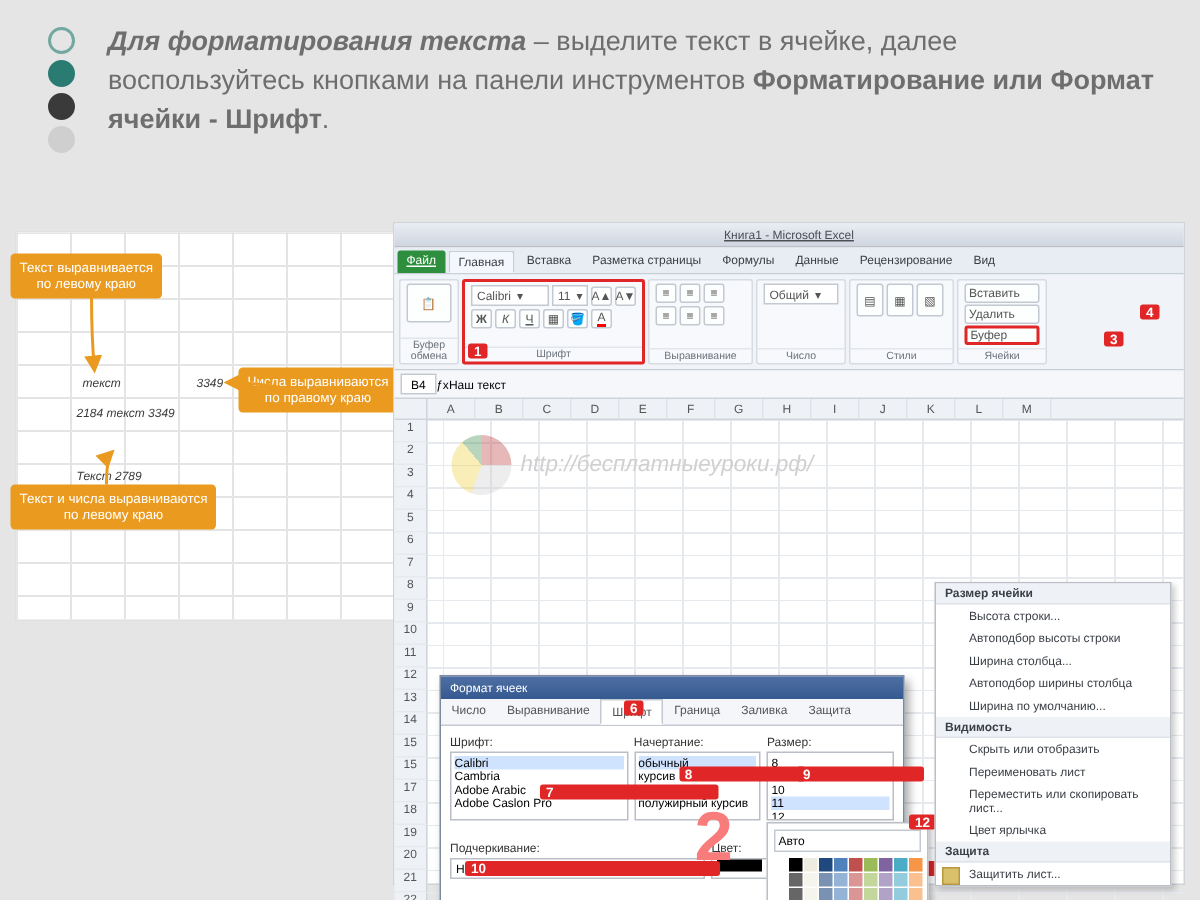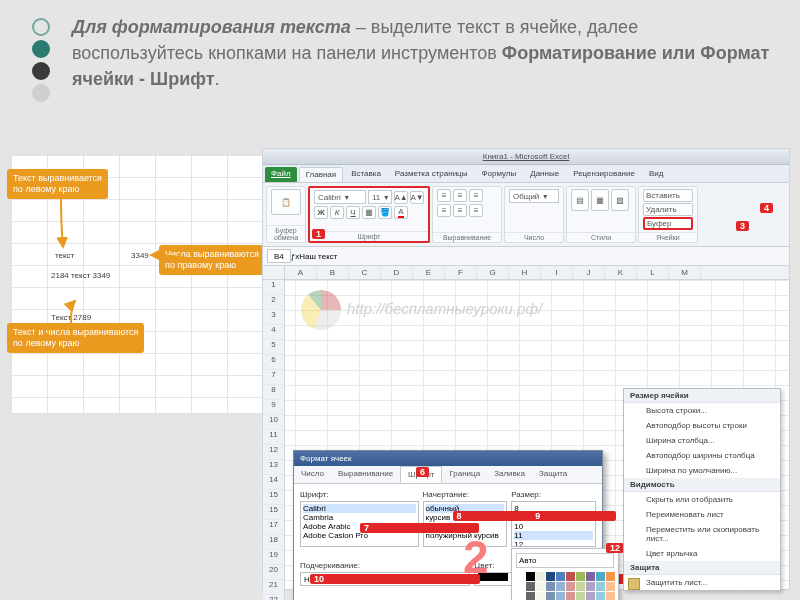--- a/index.html
+++ b/index.html
@@ -54,24 +54,25 @@
   }
   .callout {
     position: absolute;
     background: #ea9a1f;
     color: #fff;
     border-radius: 3px;
     font-size: 9px;
     padding: 4px 6px;
     line-height: 1.2;
     white-space: nowrap;
+    text-align: center;
   }
   .sample {
     position: absolute;
-    font-size: 8px; color: #3a3a3a;
+    font-size: 8px; color: #3a3a3a; font-style: italic;
   }
 
   
   .shot {
     position: absolute;
     left: 252px; top: 0; right: 0; bottom: 0;
     border: 1px solid #cfd4da;
     background: #fff;
   }
   .title-bar {

